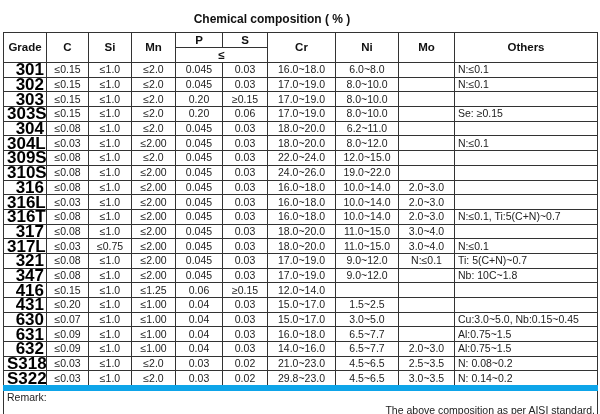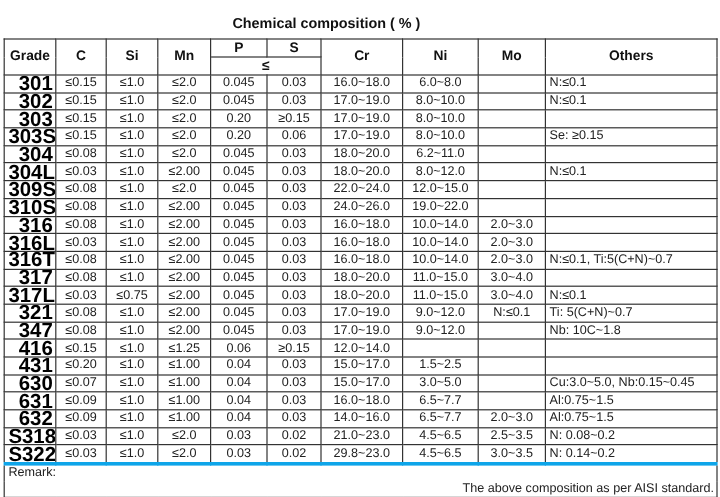--- a/index.html
+++ b/index.html
@@ -5,21 +5,21 @@
   html, body { margin:0; padding:0; background:#ffffff; }
   body { width:600px; height:414px; overflow:hidden; font-family:"Liberation Sans", sans-serif; color:#111; }
   .title { position:absolute; left:0; top:12px; width:504px; text-align:center; font-weight:bold; font-size:12px; padding-left:40px; box-sizing:border-box; }
   table { position:absolute; left:3px; top:32px; border-collapse:collapse; width:594px; table-layout:fixed; font-size:10.5px; }
   td, th { border:1px solid #333; padding:0 2px; height:13.7px; line-height:13px; white-space:nowrap; overflow:hidden; }
   th { font-weight:bold; font-size:11.5px; text-align:center; }
   th.sub { height:14px; }
   td { text-align:center; color:#222; }
   td.grade { text-align:right; font-weight:bold; font-size:17px; padding-left:3px; color:#000; }
   td.others { text-align:left; padding-left:3px; }
-  td.remark { text-align:left; padding-left:3px; border-top:3px solid #0ea5e9; border-bottom:none; height:12px; }
+  td.remark { text-align:left; padding-left:3px; border-top:6px solid #0ea5e9; border-bottom:none; height:12px; }
   td.remark2 { text-align:right; padding-left:3px; border-top:none; height:13px; }
   tr.head1 th { height:14px; }
 </style>
 </head>
 <body>
 
 <div class="title">Chemical composition ( % )</div>
 
 <table>
   <colgroup>

